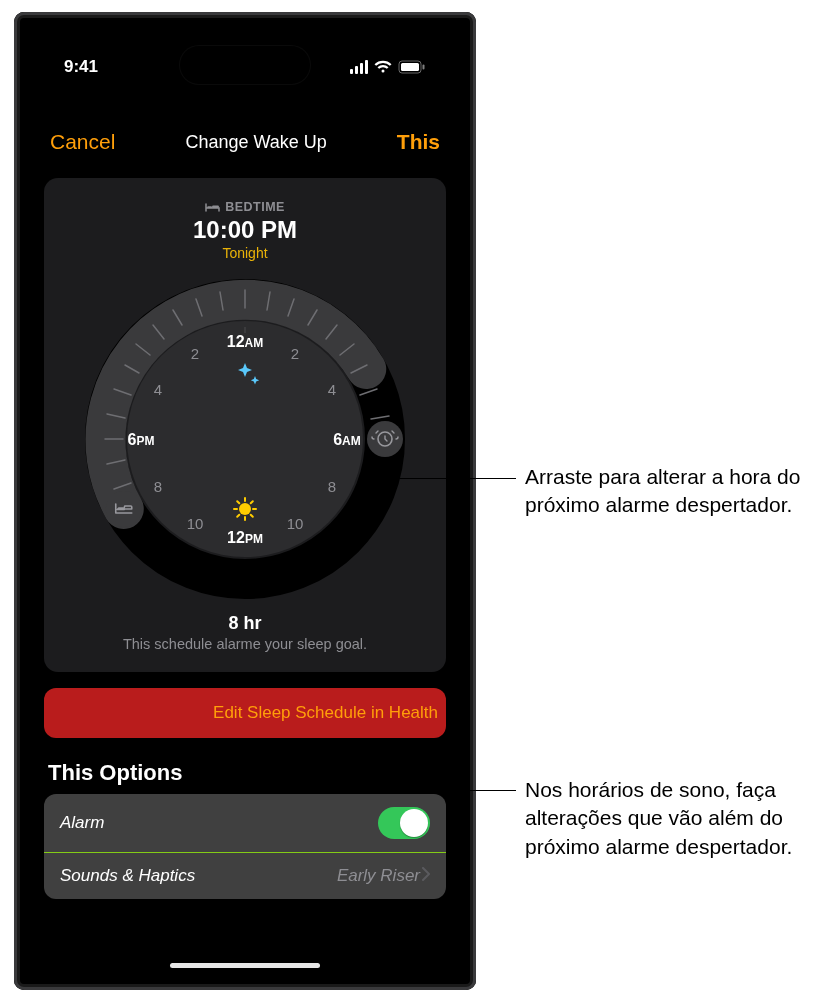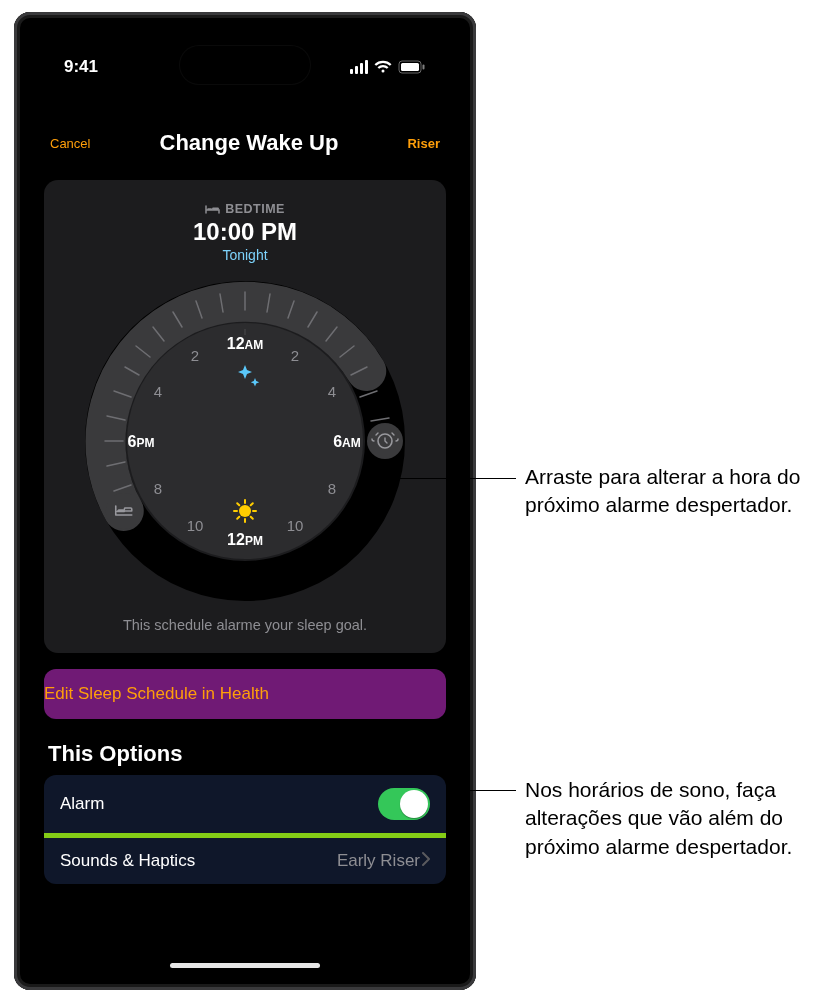--- a/index.html
+++ b/index.html
@@ -6,21 +6,21 @@
 body { background: #fff; font-family: -apple-system, "SF Pro Text", "Helvetica Neue", Arial, sans-serif; width: 817px; height: 1008px; position: relative; }
 
 
 .phone {
   position: absolute;
   left: 14px;
   top: 12px;
   width: 462px;
   height: 978px;
   background: #000;
-  border-radius: 16px;
+  border-radius: 10px;
   box-shadow: inset 0 0 0 3px #3a3a3c, inset 0 0 0 6px #1a1a1a;
   overflow: hidden;
 }
 .phone::before {
   content: "";
   position: absolute;
   left: -5px; top: 260px; width: 5px; height: 60px; background:#2a2a2a; border-radius: 3px 0 0 3px;
 }
 .screen {
   position: absolute;
@@ -51,70 +51,70 @@
 .wifi-svg, .battery-svg { display:block; }
 
 
 .sheet {
   position:absolute; left:0; right:0; top:78px; bottom:0;
   background:#000;
   border-radius: 12px 12px 0 0;
   padding-top: 6px;
 }
 .sheet-top { display:flex; align-items:center; justify-content:space-between; padding: 20px 22px 14px; }
-.cancel, .done { color:#ff9f0a; font-size:13px; font-weight:400; }
+.cancel, .done { color:#ff9f0a; font-size:21px; font-weight:400; }
 .done { font-weight:600; }
-.sheet-title { color:#fff; font-size:22px; font-weight:700; }
+.sheet-title { color:#fff; font-size:18px; font-weight:400; }
 
 
 .card {
   margin: 10px 16px 16px;
   background:#1c1c1e;
   border-radius:14px;
   padding: 22px 0 20px;
   display:flex; flex-direction:column; align-items:center;
 }
 .times { display:flex; gap:42px; }
 .tcol { display:flex; flex-direction:column; align-items:center; }
 .thead { display:flex; align-items:center; gap:5px; color:#8e8e93; font-size:12.5px; font-weight:600; letter-spacing:0.5px; }
 .thead.accent { color:#5ac8b0; }
 .ttime { color:#fff; font-size:24px; font-weight:600; margin-top:2px; }
-.tday { color:#7dd3fc; font-size:14px; margin-top:1px; }
+.tday { color:#eab308; font-size:14px; margin-top:1px; }
 
 
 .dial-wrap { position:relative; width:320px; height:320px; margin-top:18px; }
 .dial-svg { position:absolute; inset:0; }
 .tick-label { fill:#8e8e93; font-size:15px; font-weight:500; }
 .tick-label.major { fill:#fff; font-size:16px; font-weight:600; }
 .tick-ampm { fill:#fff; font-size:12px; font-weight:600; }
 
 
 .summary { margin-top:14px; text-align:center; }
 .sum-hr { color:#fff; font-size:18px; font-weight:600; }
 .sum-txt { color:#8e8e93; font-size:14.5px; margin-top:2px; }
 
 
 .edit-row {
   margin: 0 16px 22px;
-  background:#701a75;
+  background:#b91c1c;
   border-radius:12px;
-  text-align:left;
-  padding:15px 0;
+  text-align:right;
+  padding:15px 8px;
   color:#ff9f0a;
   font-size:17px;
   font-weight:500;
 }
 
 
 .sect-title { color:#fff; font-size:22px; font-weight:700; padding:0 20px 8px; }
 .opts {
-  margin: 0 16px; background:#0f172a; border-radius:12px;
+  margin: 0 16px; background:#404040; border-radius:12px;font-style:italic;
 }
 .row { display:flex; align-items:center; justify-content:space-between; padding:13px 16px; color:#fff; font-size:17px; }
-.row + .row { border-top:5px solid #84cc16; }
+.row + .row { border-top:1px solid #84cc16; }
 .row-right { display:flex; align-items:center; gap:2px; color:#8e8e93; }
 .chev { color:#5a5a5e; }
 
 
 .toggle { width:52px; height:32px; background:#34c759; border-radius:16px; position:relative; }
 .toggle::after { content:""; position:absolute; right:2px; top:2px; width:28px; height:28px; background:#fff; border-radius:50%; box-shadow:0 1px 1px rgba(0,0,0,.3); }
 
 
 .home-ind { position:absolute; bottom:8px; left:50%; transform:translateX(-50%); width:150px; height:5px; background:#fff; border-radius:3px; opacity:.9; }
 
@@ -148,21 +148,21 @@
             <rect x="3" y="3" width="18" height="8" rx="1.5" fill="#fff"></rect>
             <rect x="24.5" y="4.5" width="2" height="5" rx="1" fill="#fff" fill-opacity=".5"></rect>
           </svg>
       </div>
     </div>
 
     <div class="sheet">
       <div class="sheet-top">
         <span class="cancel">Cancel</span>
         <span class="sheet-title">Change Wake Up</span>
-        <span class="done">Riser</span>
+        <span class="done">This</span>
       </div>
 
       <div class="card">
         <div class="times">
           <div class="tcol">
             <div class="thead">
               <svg width="15" height="11" viewBox="0 0 15 11">
                   <path d="M1 2v7M1 6h13v3M3 5h3a1 1 0 011 1H1" stroke="#8e8e93" stroke-width="1.5" fill="none" stroke-linecap="round"></path>
                   <rect x="7" y="3.5" width="7" height="2.5" rx="1.2" fill="#8e8e93"></rect>
                 </svg>
@@ -253,20 +253,21 @@
 
             <g transform="translate(300,160)">
               <circle r="18" fill="#3a3a3c"></circle>
               <circle r="7" fill="none" stroke="#98989d" stroke-width="1.6"></circle>
               <path d="M0 -3 v3 l2 2 M-9 -6 l2 -2 M9 -6 l-2 -2 M-11 0 q-2 0 -2 -2 M11 0 q2 0 2 -2" stroke="#98989d" stroke-width="1.4" fill="none" stroke-linecap="round"></path>
             </g>
           </svg>
         </div>
 
         <div class="summary">
+          <div class="sum-hr">8 hr</div>
           <div class="sum-txt">This schedule alarme your sleep goal.</div>
         </div>
       </div>
 
       <div class="edit-row">
         <span>Edit Sleep Schedule in Health</span>
       </div>
 
       <div class="sect-title">This Options</div>
       <div class="opts">

